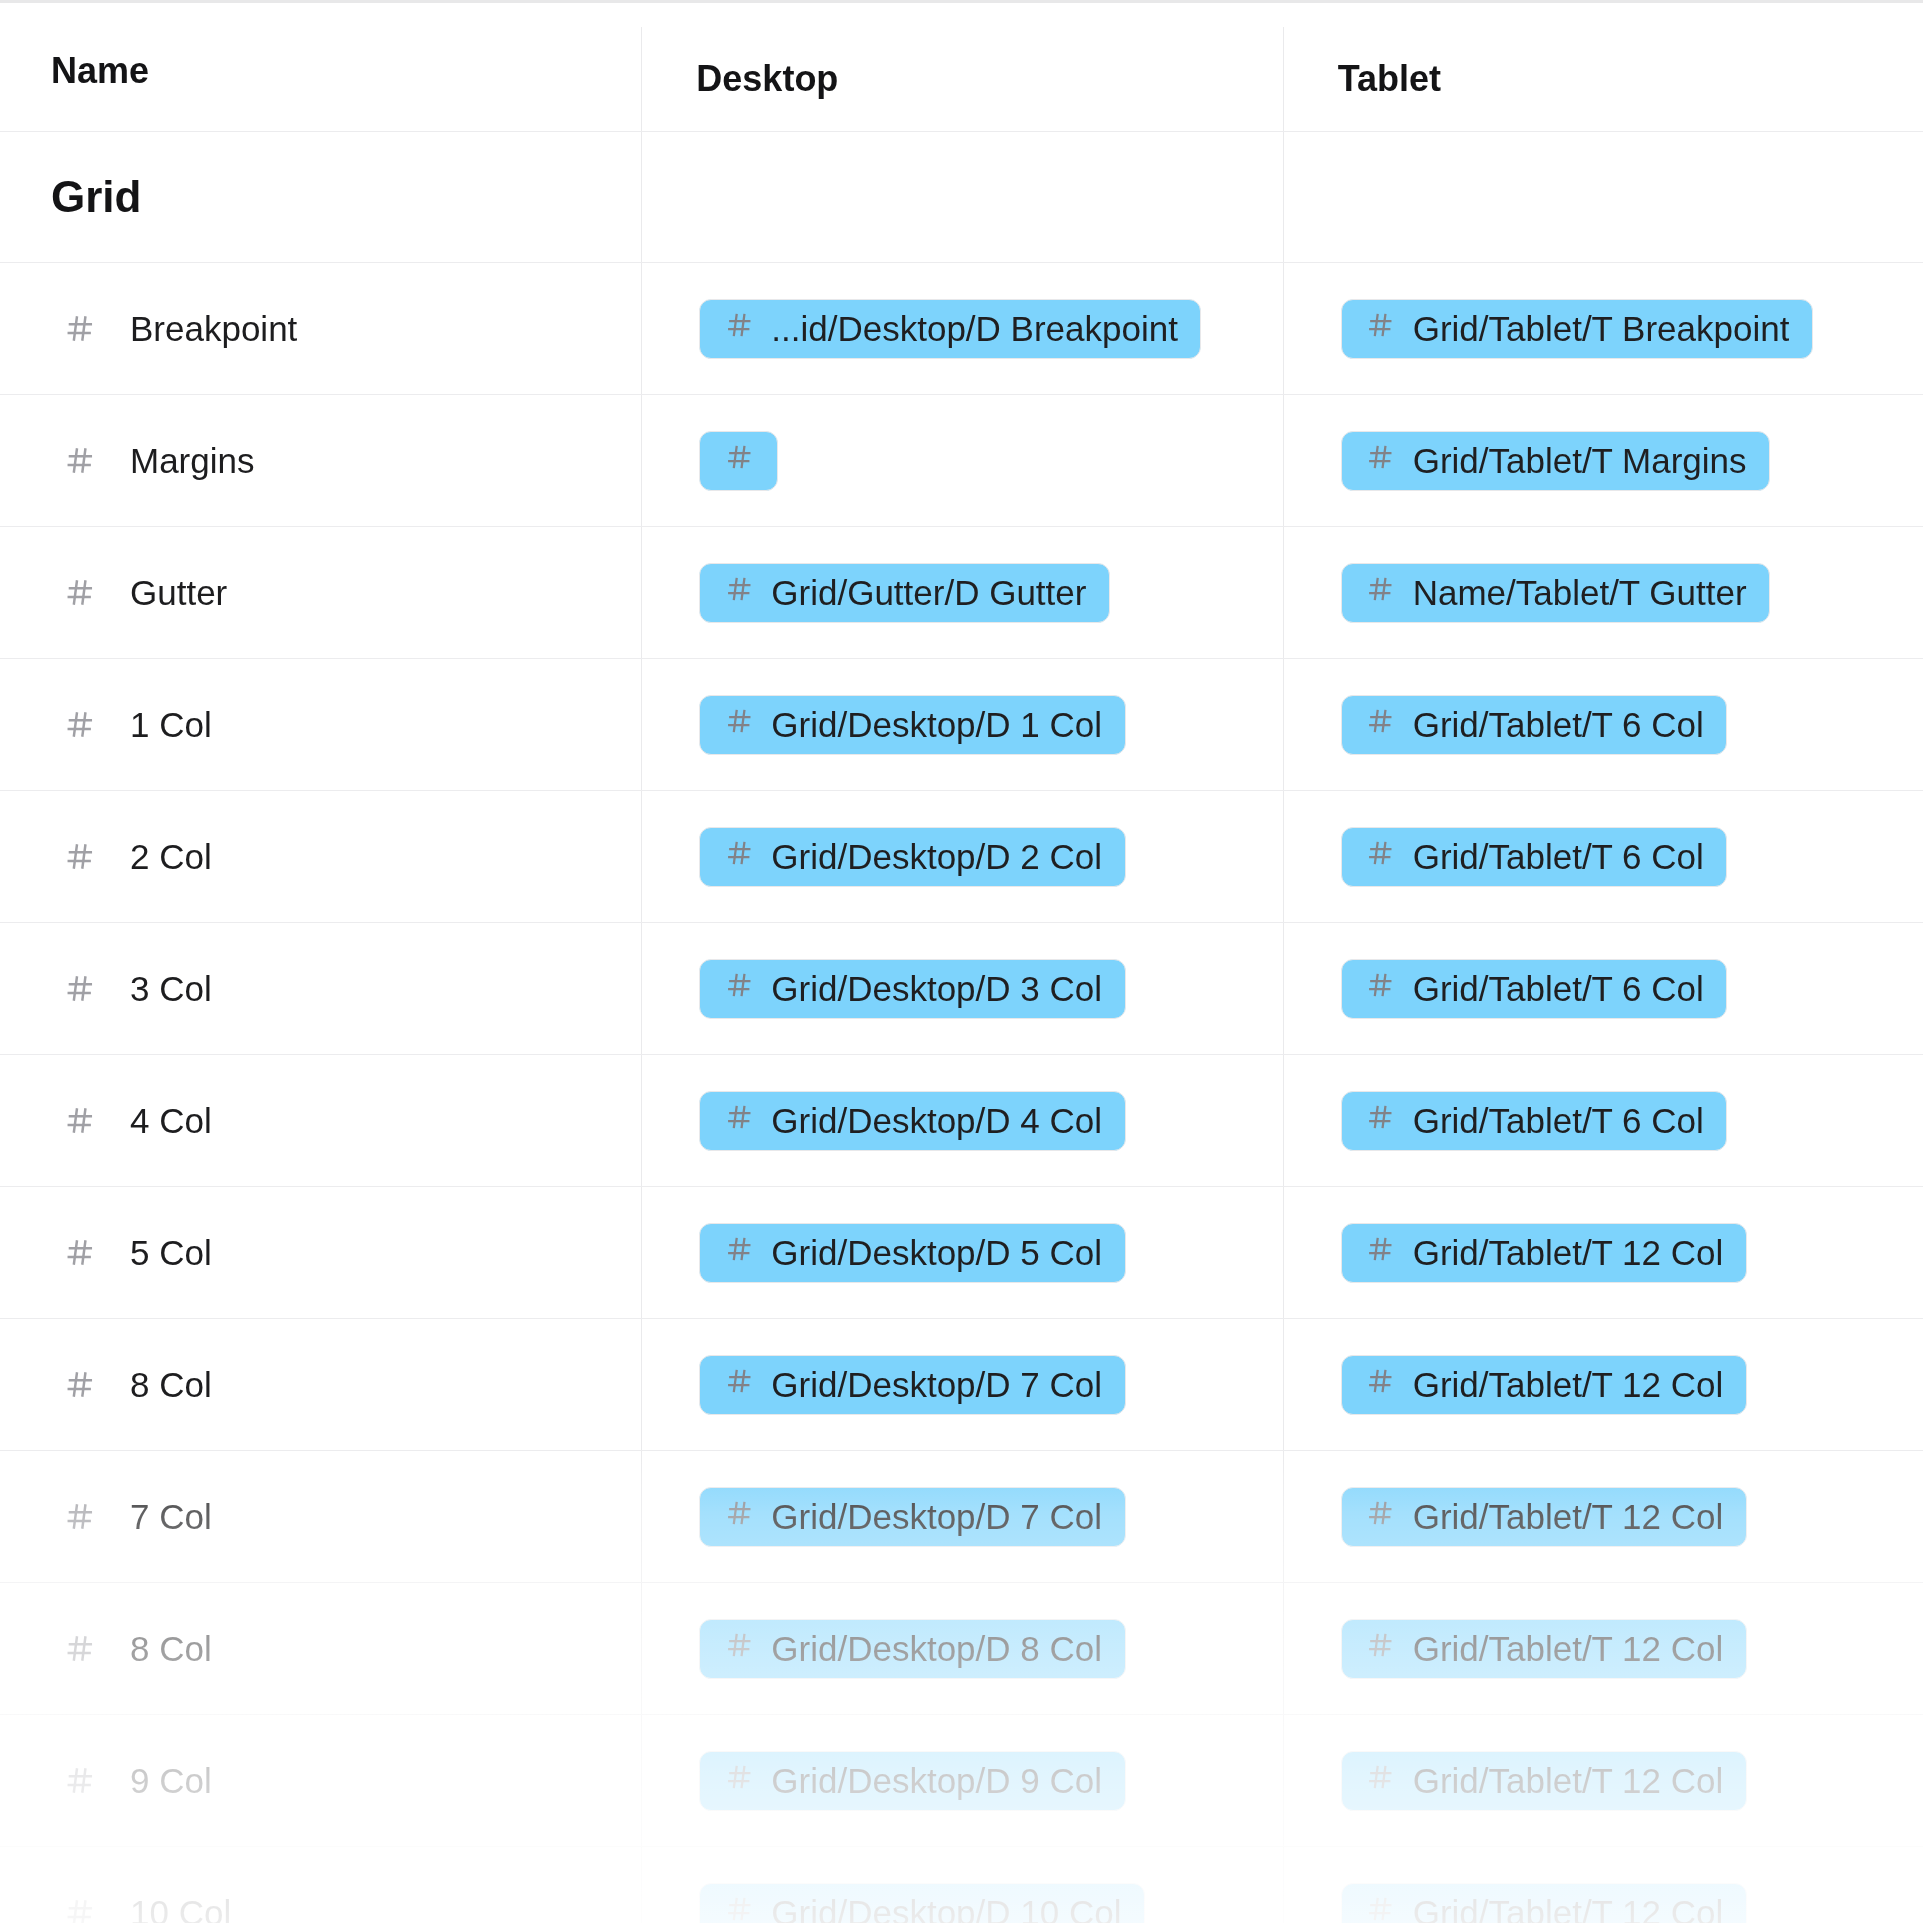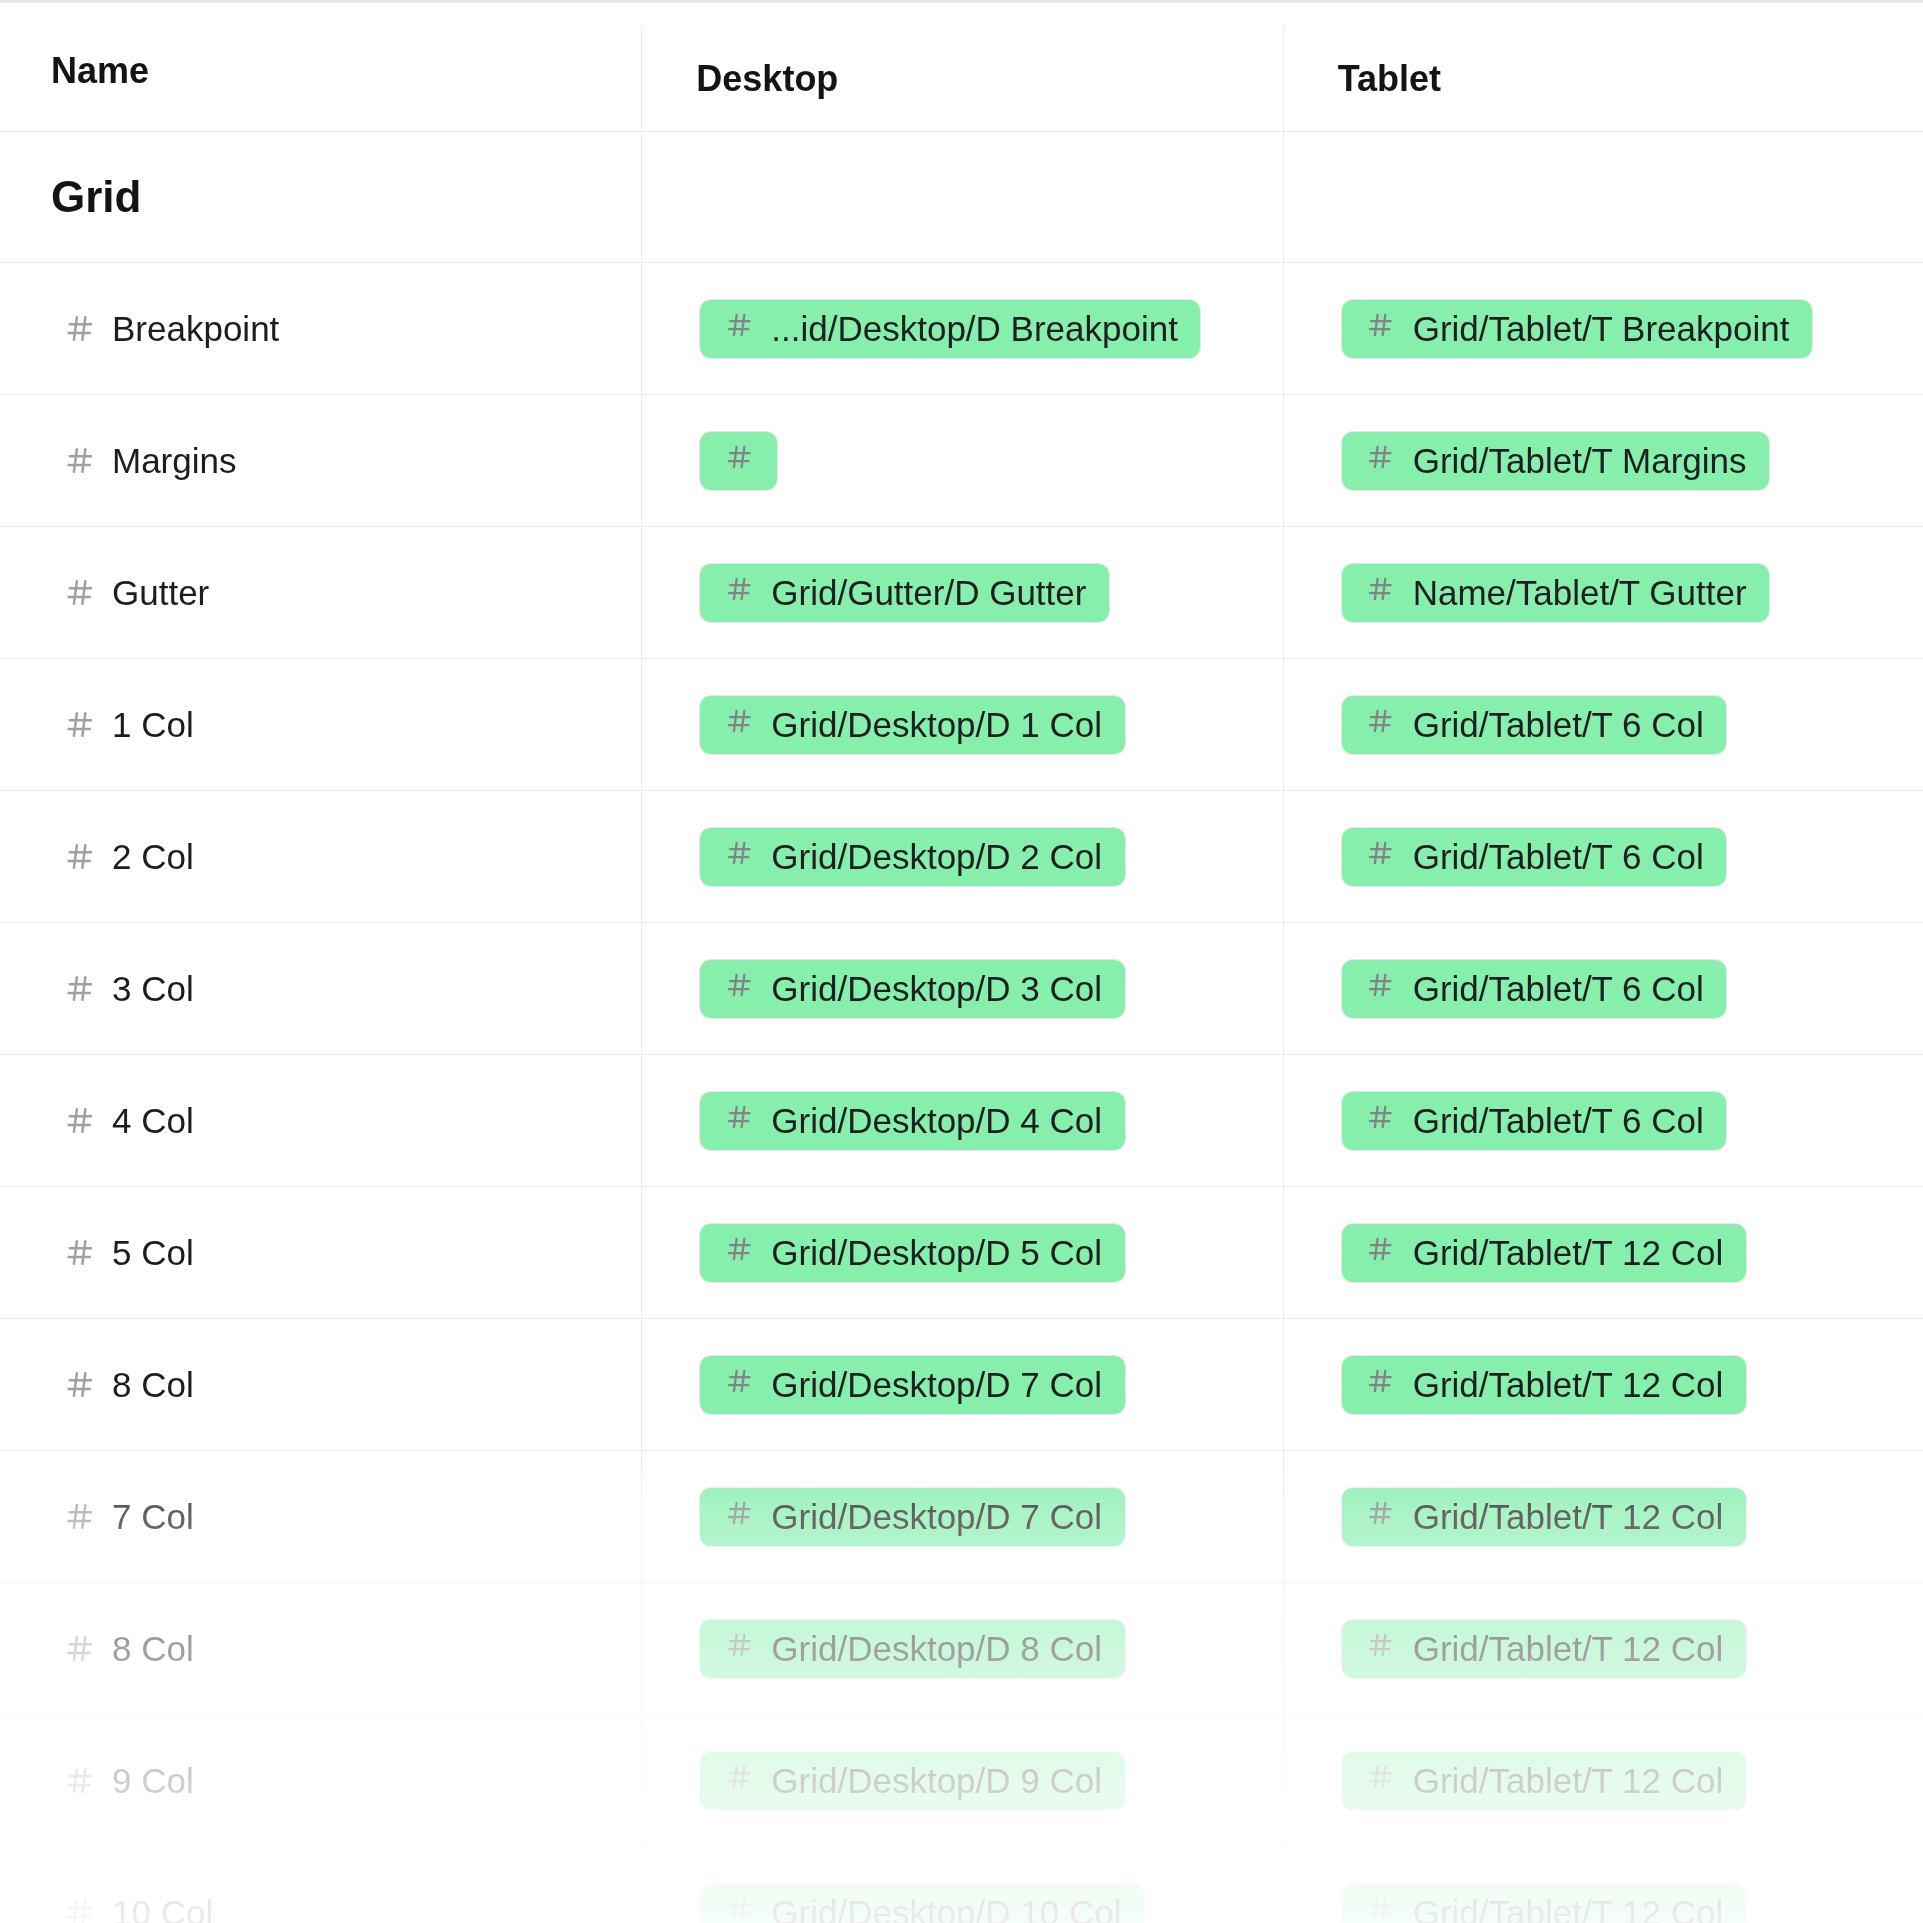--- a/index.html
+++ b/index.html
@@ -26,33 +26,33 @@
 
   .header-row { height: 129px; }
   .header-row .cell { font-size: 36px; font-weight: 700; color: #141416; }
   .header-row .cell.c-name { padding-left: 51px; margin-top: 8px; }
   .header-row .cell.c-desktop, .header-row .cell.c-tablet { padding-left: 54px; margin-top: 24px; }
 
   .section-row { height: 131px; }
   .section-row .cell.c-name { padding-left: 51px; font-size: 44px; font-weight: 700; color: #141416; }
 
   .data-row { height: 132px; }
-  .name-cell { padding-left: 62px; gap: 15px; }
+  .name-cell { padding-left: 62px; gap: 33px; }
   .name-label { font-size: 35px; color: #1d1d1f; white-space: nowrap; }
   .hash { flex: 0 0 auto; color: #a0a0a5; }
   .hash svg { display: block; }
 
   .chip-cell { padding-left: 57px; }
   .chip {
     display: inline-flex;
     align-items: center;
     gap: 16.5px;
     height: 60px;
     padding: 0 22.5px;
-    background: #86efac;
+    background: #7dd3fc;
     border: 1.5px solid #e8e8ea;
     border-radius: 12px;
     font-size: 35px;
     color: #1f1f21;
     white-space: nowrap;
     max-width: 92%;
   }
   .chip .chip-hash { color: #828287; flex: 0 0 auto; }
   .chip .chip-label { overflow: hidden; text-overflow: clip; white-space: nowrap; }
 

